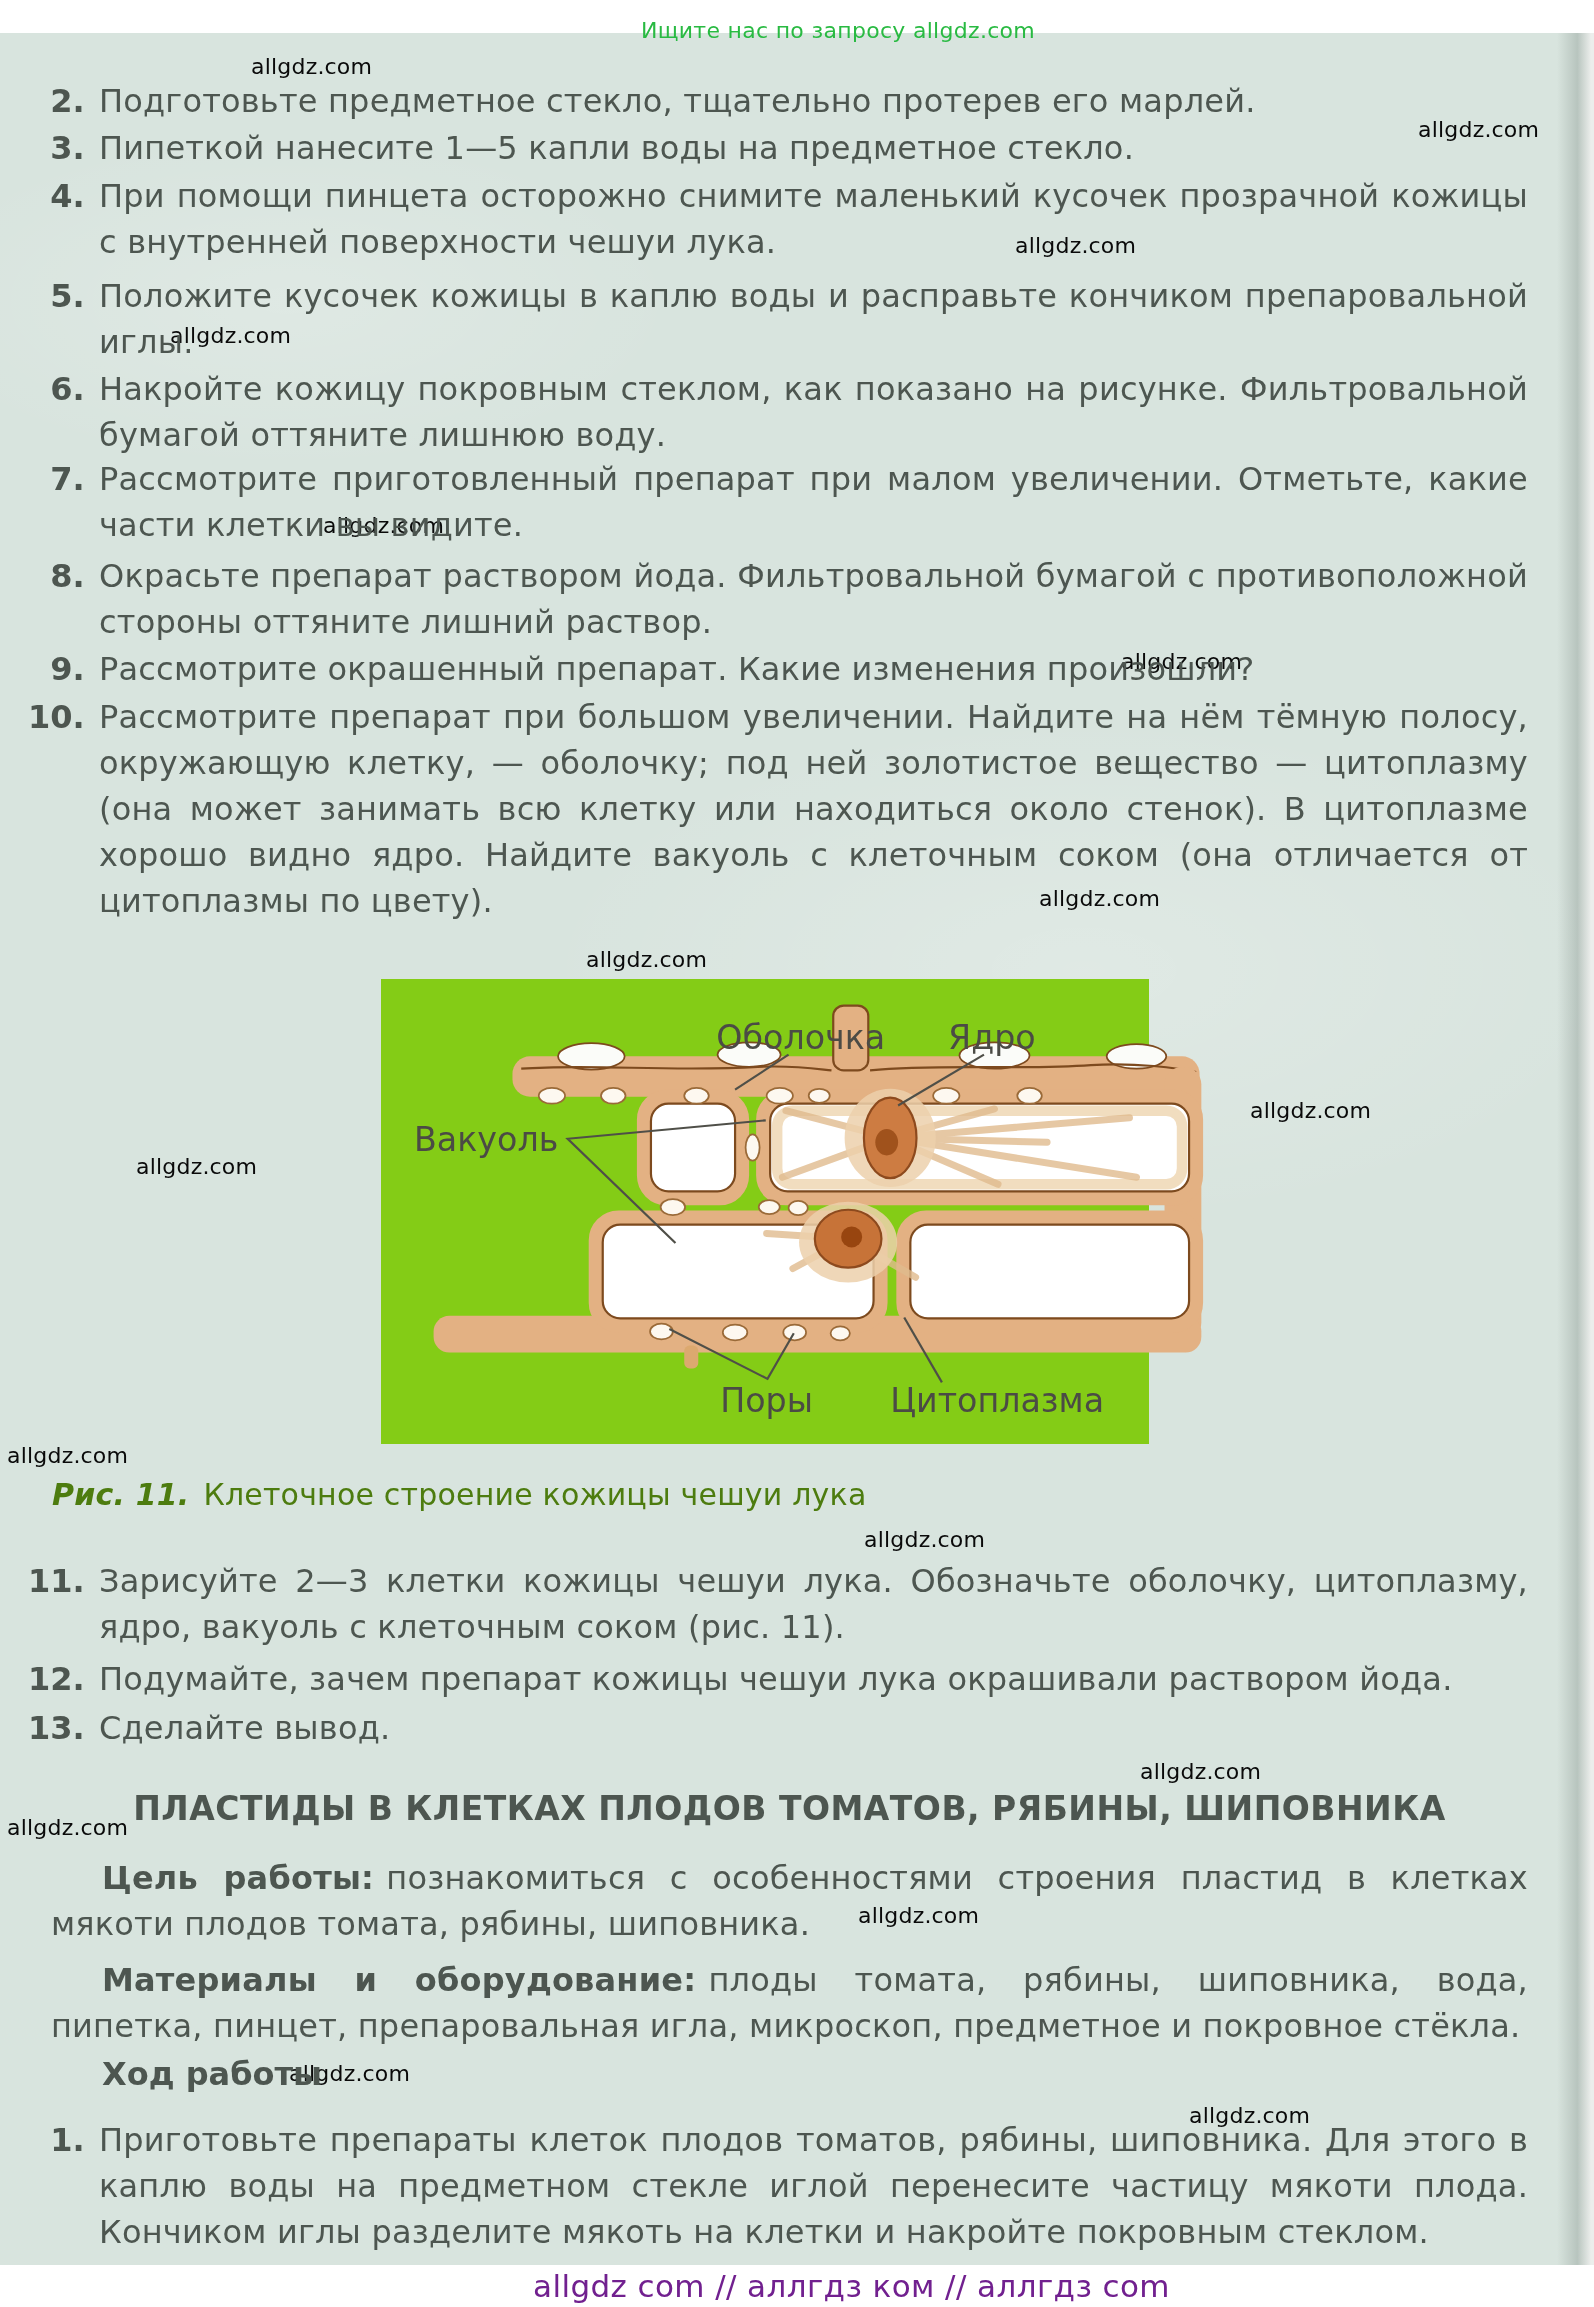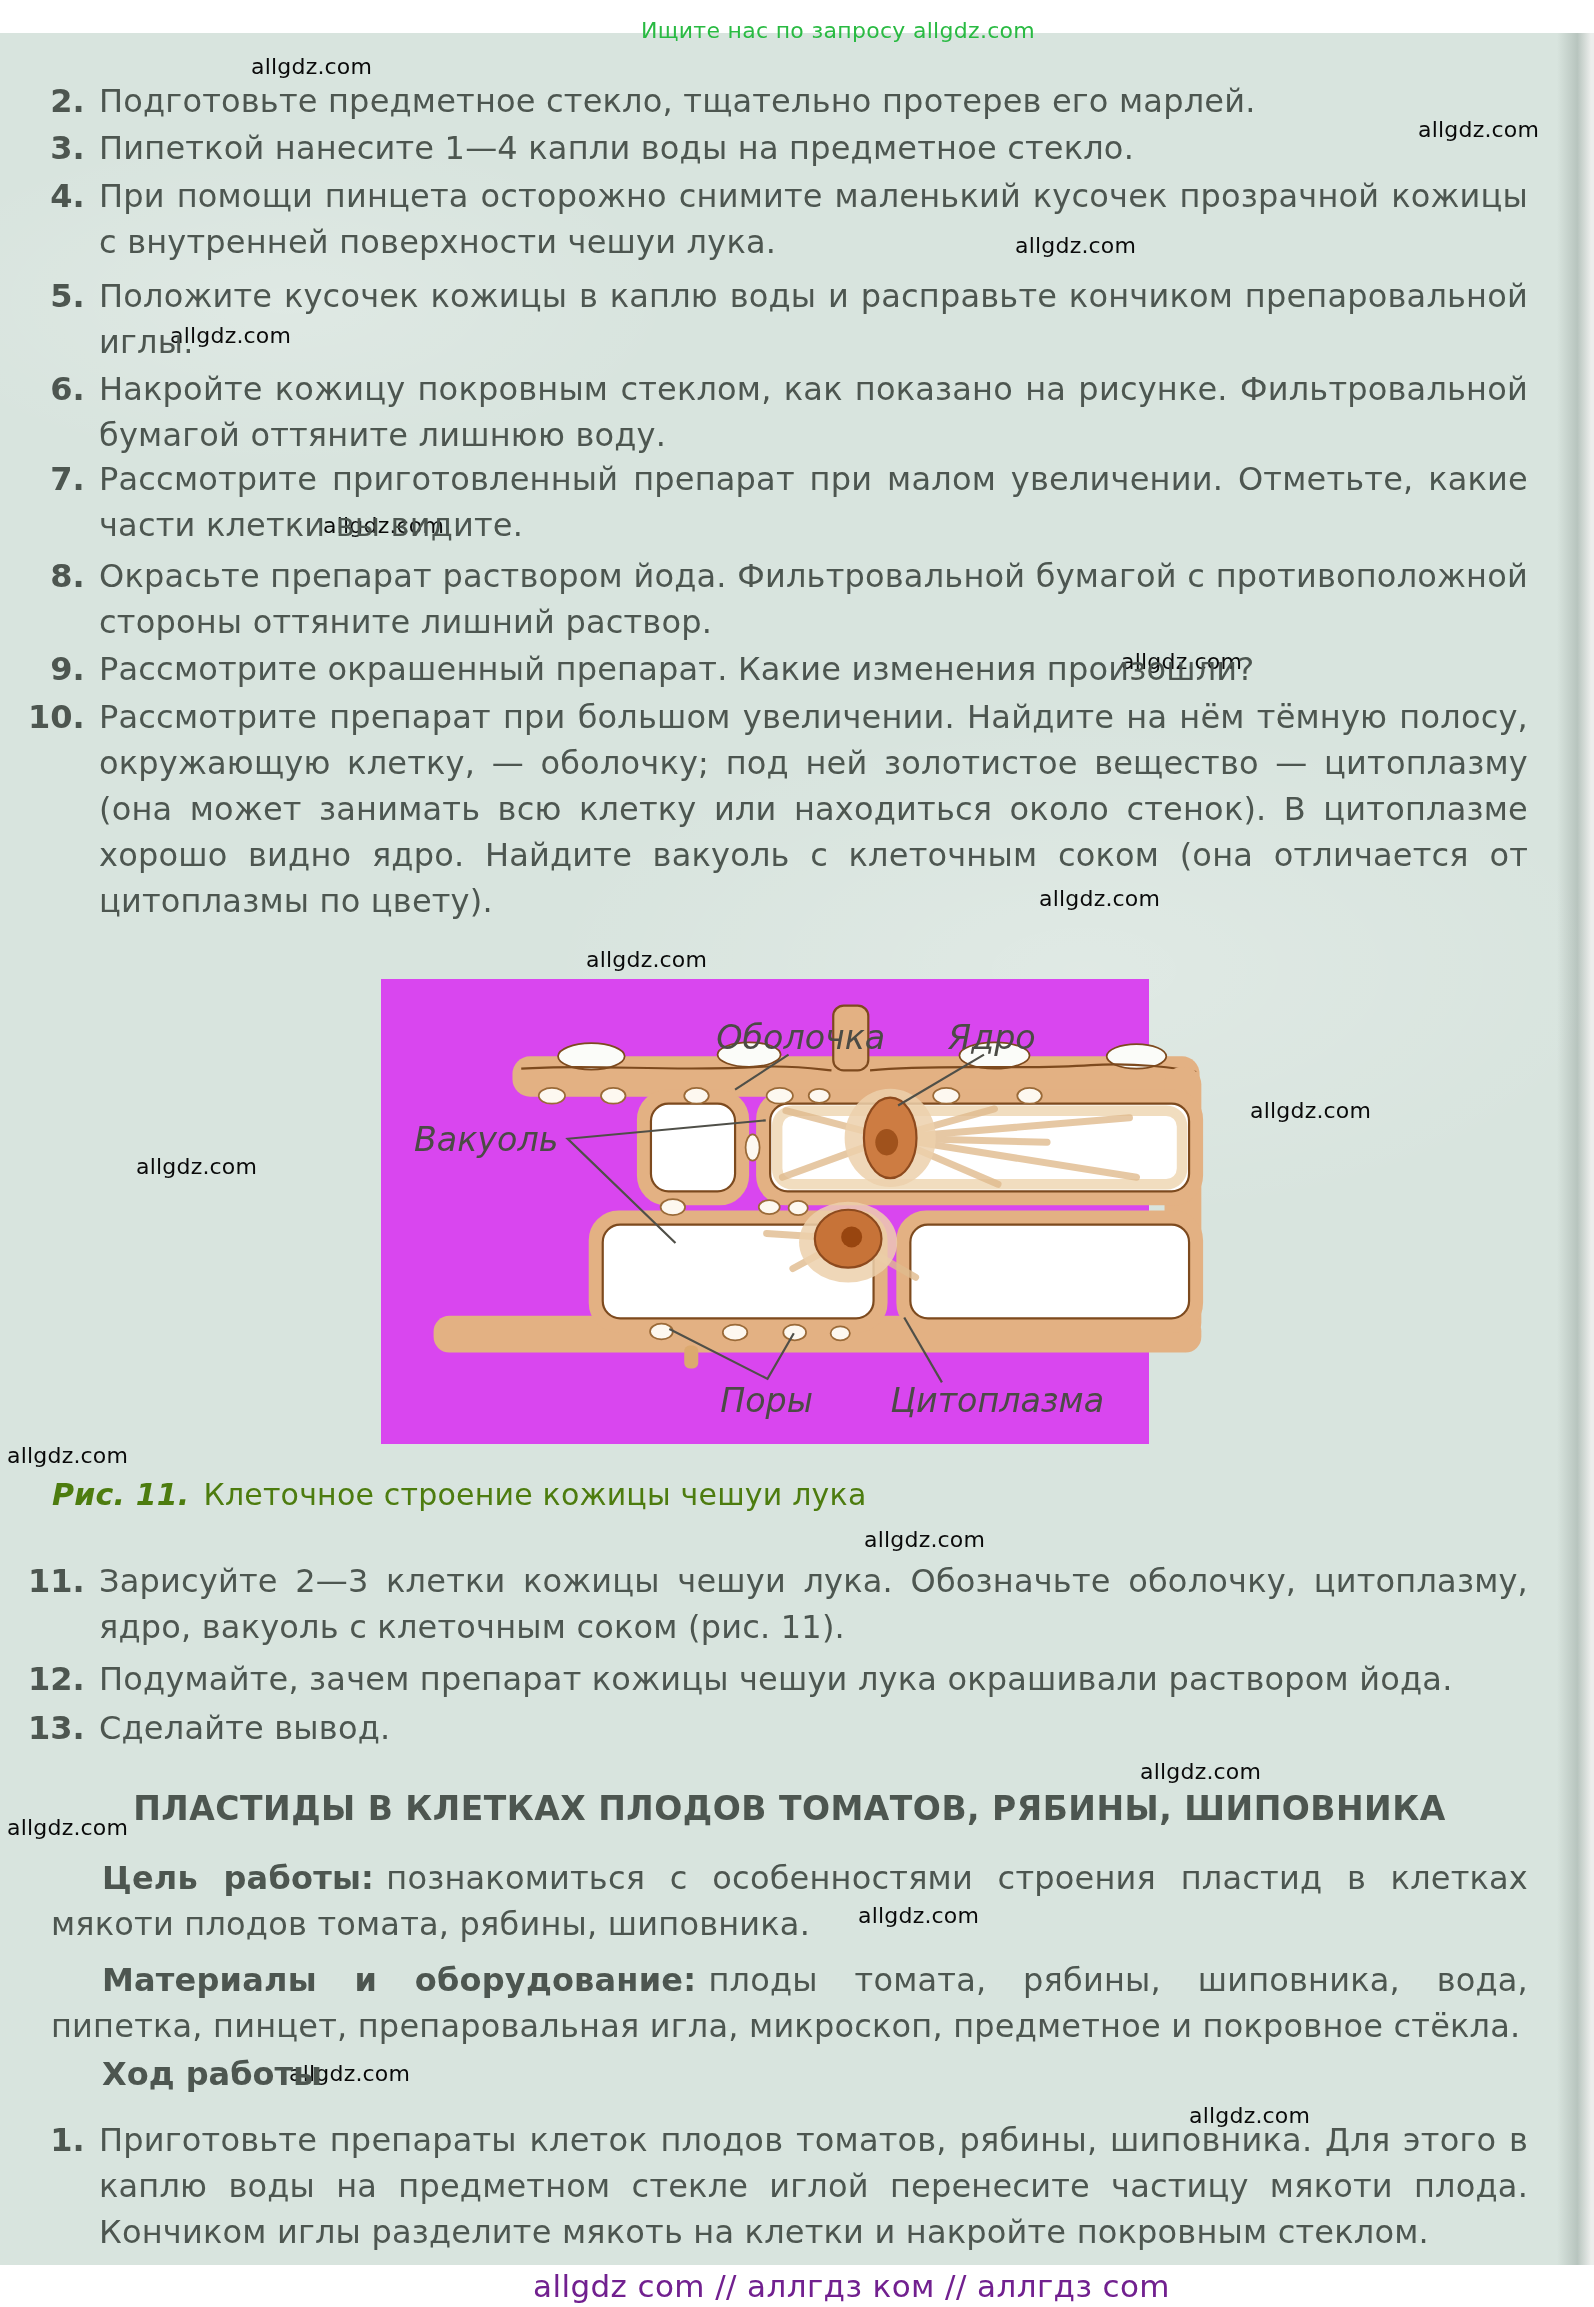--- a/index.html
+++ b/index.html
@@ -18,21 +18,21 @@
   .step{position:absolute;left:32px;width:1496px;padding-left:67px;box-sizing:border-box;
         font-size:32px;line-height:46px;color:#4d5650;text-align:justify;letter-spacing:0.2px;}
   .step .num{position:absolute;left:-5.3px;top:0;width:58px;text-align:right;
         font-weight:bold;letter-spacing:0;}
   .para{position:absolute;left:51px;width:1477px;font-size:32px;line-height:46px;
         color:#4d5650;text-align:justify;text-indent:51px;letter-spacing:0.2px;}
   .para .lead{font-weight:bold;margin-right:12.3px;}
   .heading{position:absolute;left:102px;font-size:32px;font-weight:bold;color:#4d5650;}
   .sec-title{position:absolute;left:51px;top:1789px;width:1477px;text-align:center;
         font-size:33px;font-weight:bold;color:#4d5650;letter-spacing:0.5px;}
-  .fig-panel{position:absolute;left:381px;top:979px;width:768px;height:465px;background:#d946ef;font-style:italic;}
+  .fig-panel{position:absolute;left:381px;top:979px;width:768px;height:465px;background:#84cc16;}
   .caption{position:absolute;left:52px;top:1477px;font-size:30px;color:#4d7c0f;letter-spacing:0.2px;}
   .caption .cap-num{font-weight:bold;font-style:italic;margin-right:14px;}
   .footer{position:absolute;left:533px;top:2268px;font-size:31px;color:#71208f;letter-spacing:0.4px;}
   svg text{font-family:"DejaVu Sans",sans-serif;}
 </style>
 </head>
 <body>
 
 <div class="page">
   <div class="mint"></div>
@@ -53,21 +53,21 @@
   <span class="wm" style="left:463px;top:1368px">allgdz.com</span>
   <span class="wm" style="left:7px;top:1443px">allgdz.com</span>
   <span class="wm" style="left:864px;top:1527px">allgdz.com</span>
   <span class="wm" style="left:1140px;top:1759px">allgdz.com</span>
   <span class="wm" style="left:7px;top:1815px">allgdz.com</span>
   <span class="wm" style="left:858px;top:1903px">allgdz.com</span>
   <span class="wm" style="left:289px;top:2061px">allgdz.com</span>
   <span class="wm" style="left:1189px;top:2103px">allgdz.com</span>
 
   <div class="step" style="top:78px"><span class="num">2.</span><span>Подготовьте предметное стекло, тщательно протерев его марлей.</span></div>
-  <div class="step" style="top:125px"><span class="num">3.</span><span>Пипеткой нанесите 1—4 капли воды на предметное стекло.</span></div>
+  <div class="step" style="top:125px"><span class="num">3.</span><span>Пипеткой нанесите 1—5 капли воды на предметное стекло.</span></div>
   <div class="step" style="top:173px"><span class="num">4.</span><span>При помощи пинцета осторожно снимите маленький кусочек прозрачной кожицы с внутренней поверхности чешуи лука.</span></div>
   <div class="step" style="top:273px"><span class="num">5.</span><span>Положите кусочек кожицы в каплю воды и расправьте кончиком препаровальной иглы.</span></div>
   <div class="step" style="top:366px"><span class="num">6.</span><span>Накройте кожицу покровным стеклом, как показано на рисунке. Фильтровальной бумагой оттяните лишнюю воду.</span></div>
   <div class="step" style="top:456px"><span class="num">7.</span><span>Рассмотрите приготовленный препарат при малом увеличении. Отметьте, какие части клетки вы видите.</span></div>
   <div class="step" style="top:553px"><span class="num">8.</span><span>Окрасьте препарат раствором йода. Фильтровальной бумагой с противоположной стороны оттяните лишний раствор.</span></div>
   <div class="step" style="top:646px"><span class="num">9.</span><span>Рассмотрите окрашенный препарат. Какие изменения произошли?</span></div>
   <div class="step" style="top:694px"><span class="num">10.</span><span>Рассмотрите препарат при большом увеличении. Найдите на нём тёмную полосу, окружающую клетку, — оболочку; под ней золотистое вещество — цитоплазму (она может занимать всю клетку или находиться около стенок). В цитоплазме хорошо видно ядро. Найдите вакуоль с клеточным соком (она отличается от цитоплазмы по цвету).</span></div>
 
   <div class="fig-panel">
     <svg width="844" height="465" viewBox="0 0 963 530">

